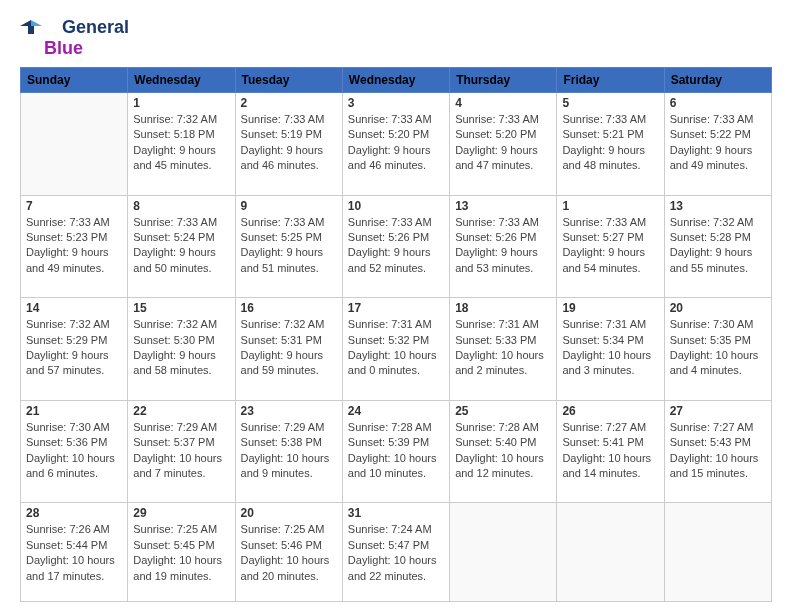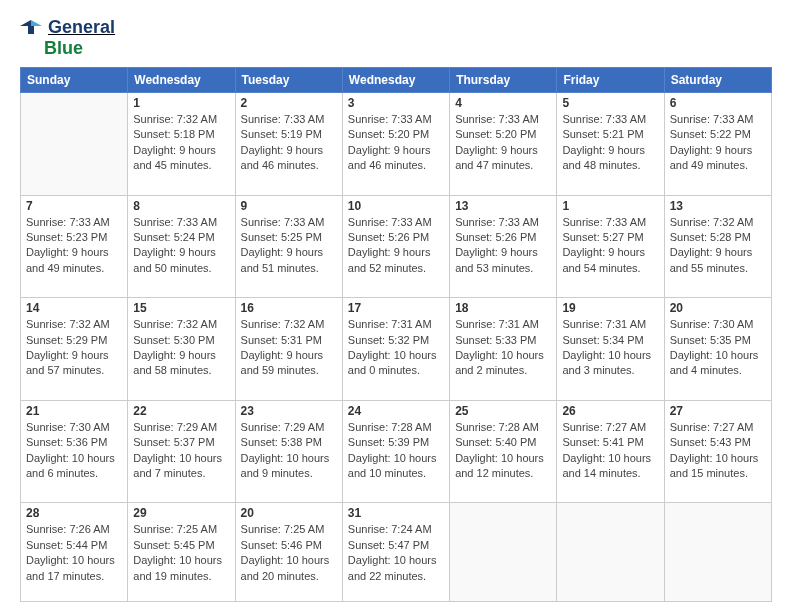--- a/index.html
+++ b/index.html
@@ -24,22 +24,21 @@
       margin-bottom: 8px;
     }
     .logo {
       display: flex;
       flex-direction: column;
       align-items: flex-start;
     }
     .logo-line1 {
       display: flex;
       align-items: center;
-      gap: 6px;
-      text-decoration: underline;
+      gap: 20px;
     }
     .title-block {
       text-align: right;
     }
     .month-year {
       font-size: 32px;
       font-weight: bold;
       color: #333;
       line-height: 1;
     }
@@ -51,21 +50,21 @@
     }
     .calendar {
       flex: 1;
       border: 1px solid #ccc;
       border-collapse: collapse;
       width: 100%;
       table-layout: fixed;
     }
     .calendar th {
       background-color: #3b6dbf;
-      color: #ffffff;
+      color: #000000;
       text-align: left;
       padding: 5px 6px;
       font-size: 12px;
       font-weight: bold;
       border: 1px solid #5580cc;
     }
     .calendar td {
       border: 1px solid #ccc;
       vertical-align: top;
       padding: 3px 5px;
@@ -100,21 +99,21 @@
   <div class="header">
     <div class="logo">
       <div class="logo-line1">
         <svg width="22" height="22" viewBox="0 0 22 22">
           <polygon points="11,4 22,10 11,10" fill="#4da6d8"></polygon>
           <polygon points="11,4 0,10 11,10" fill="#1a3a6b"></polygon>
           <rect x="8" y="10" width="6" height="8" fill="#1a3a6b"></rect>
         </svg>
         <span style="font-size:18px;font-weight:bold;color:#1a3a6b;">General</span>
       </div>
-      <span style="font-size:18px;font-weight:bold;color:#15803d;margin-left:24px;">Blue</span>
+      <span style="font-size:18px;font-weight:bold;color:#a21caf;margin-left:24px;">Blue</span>
     </div>
     <div class="title-block">
       <div class="month-year"></div>
       <div class="location"></div>
     </div>
   </div>
 
   <table class="calendar">
     <thead>
       <tr>

